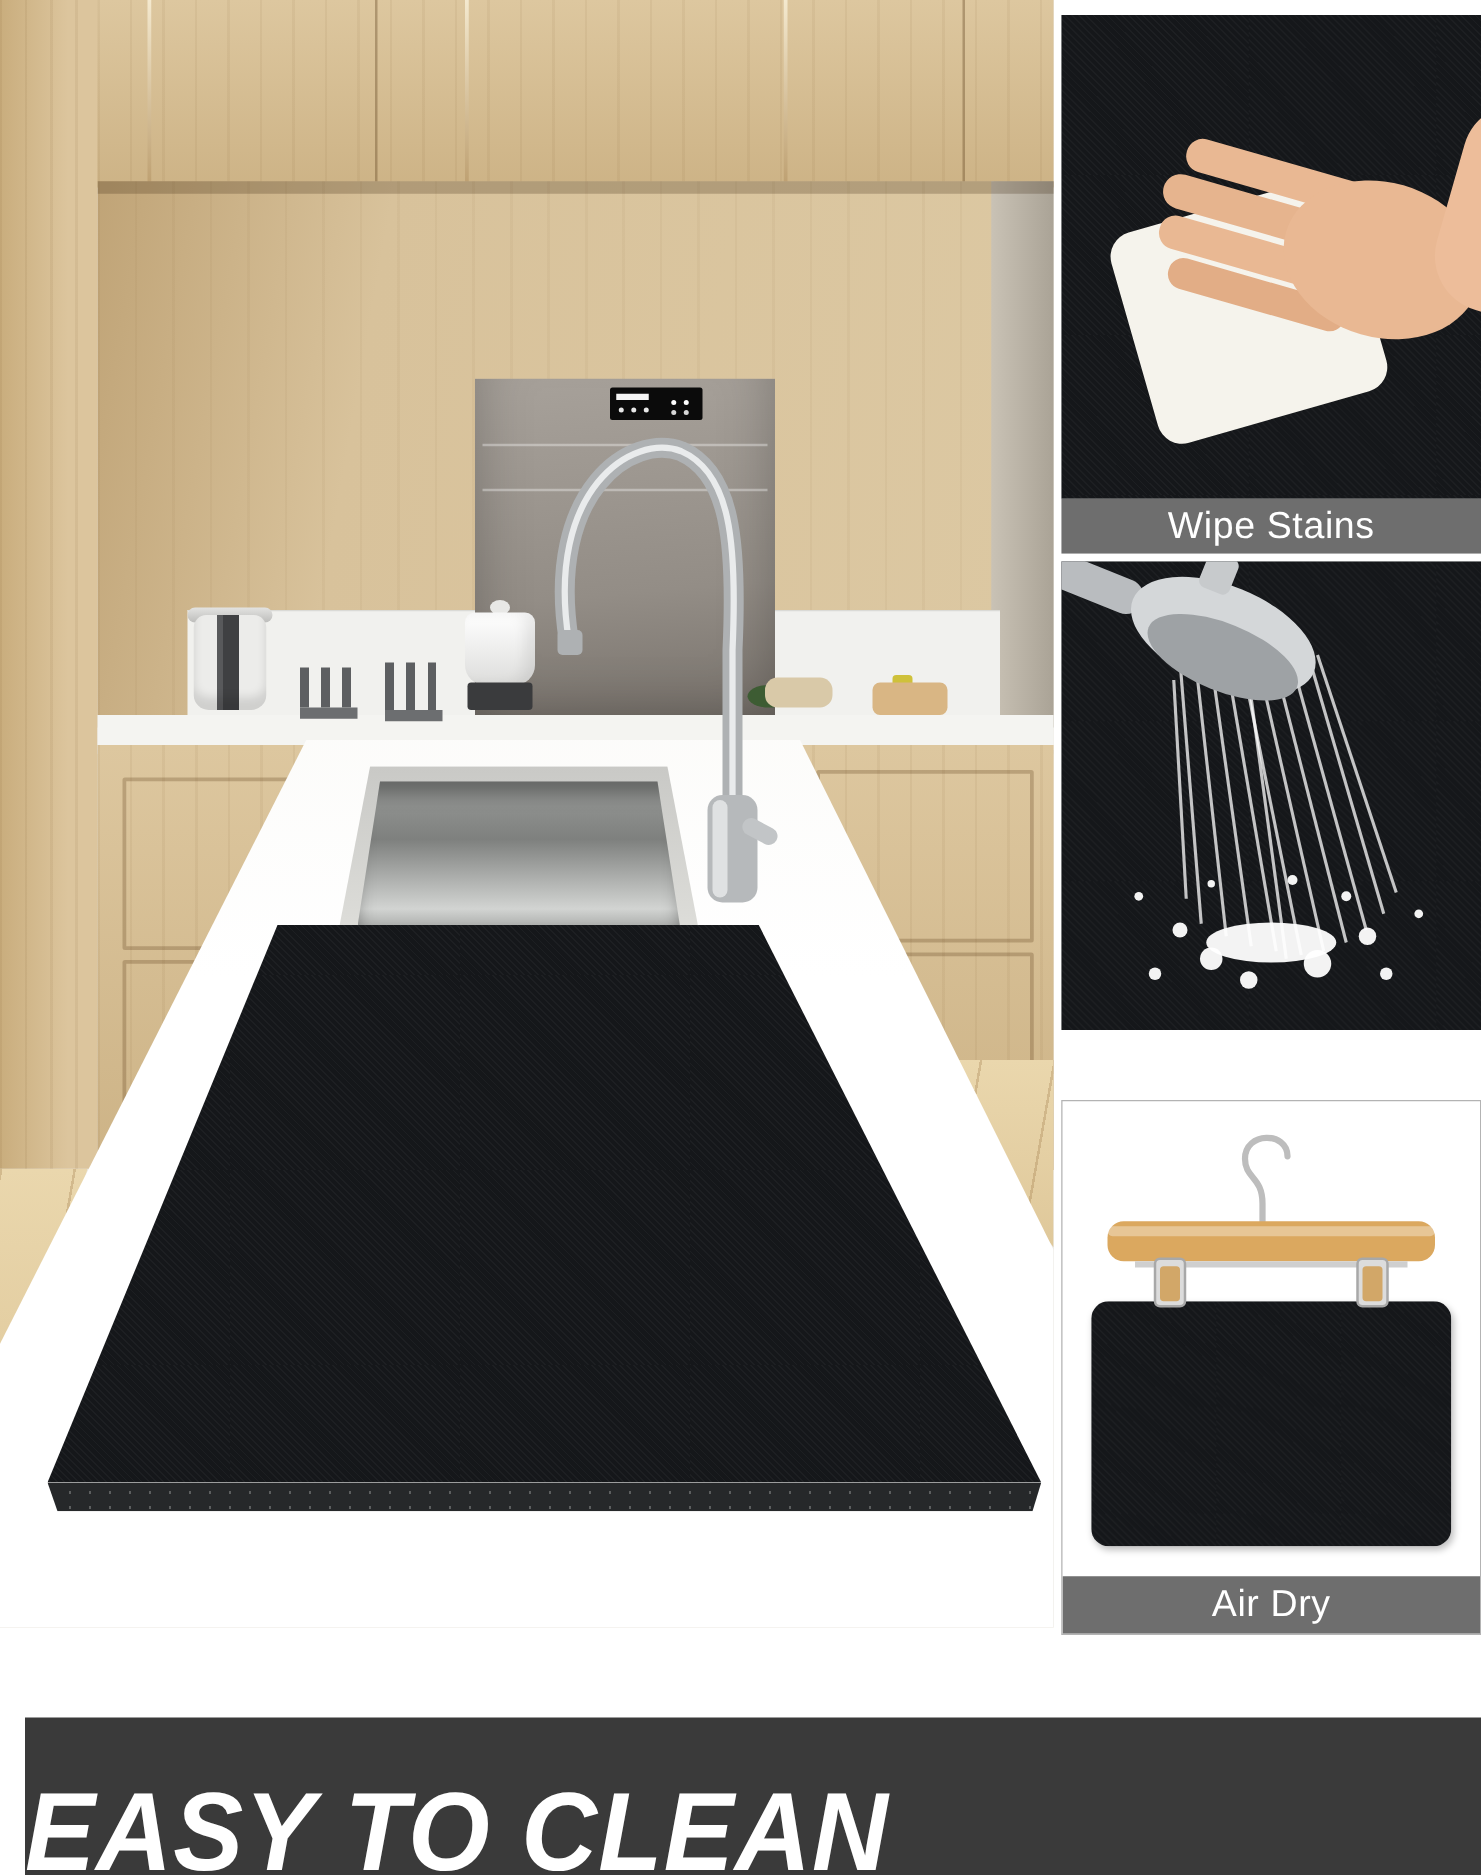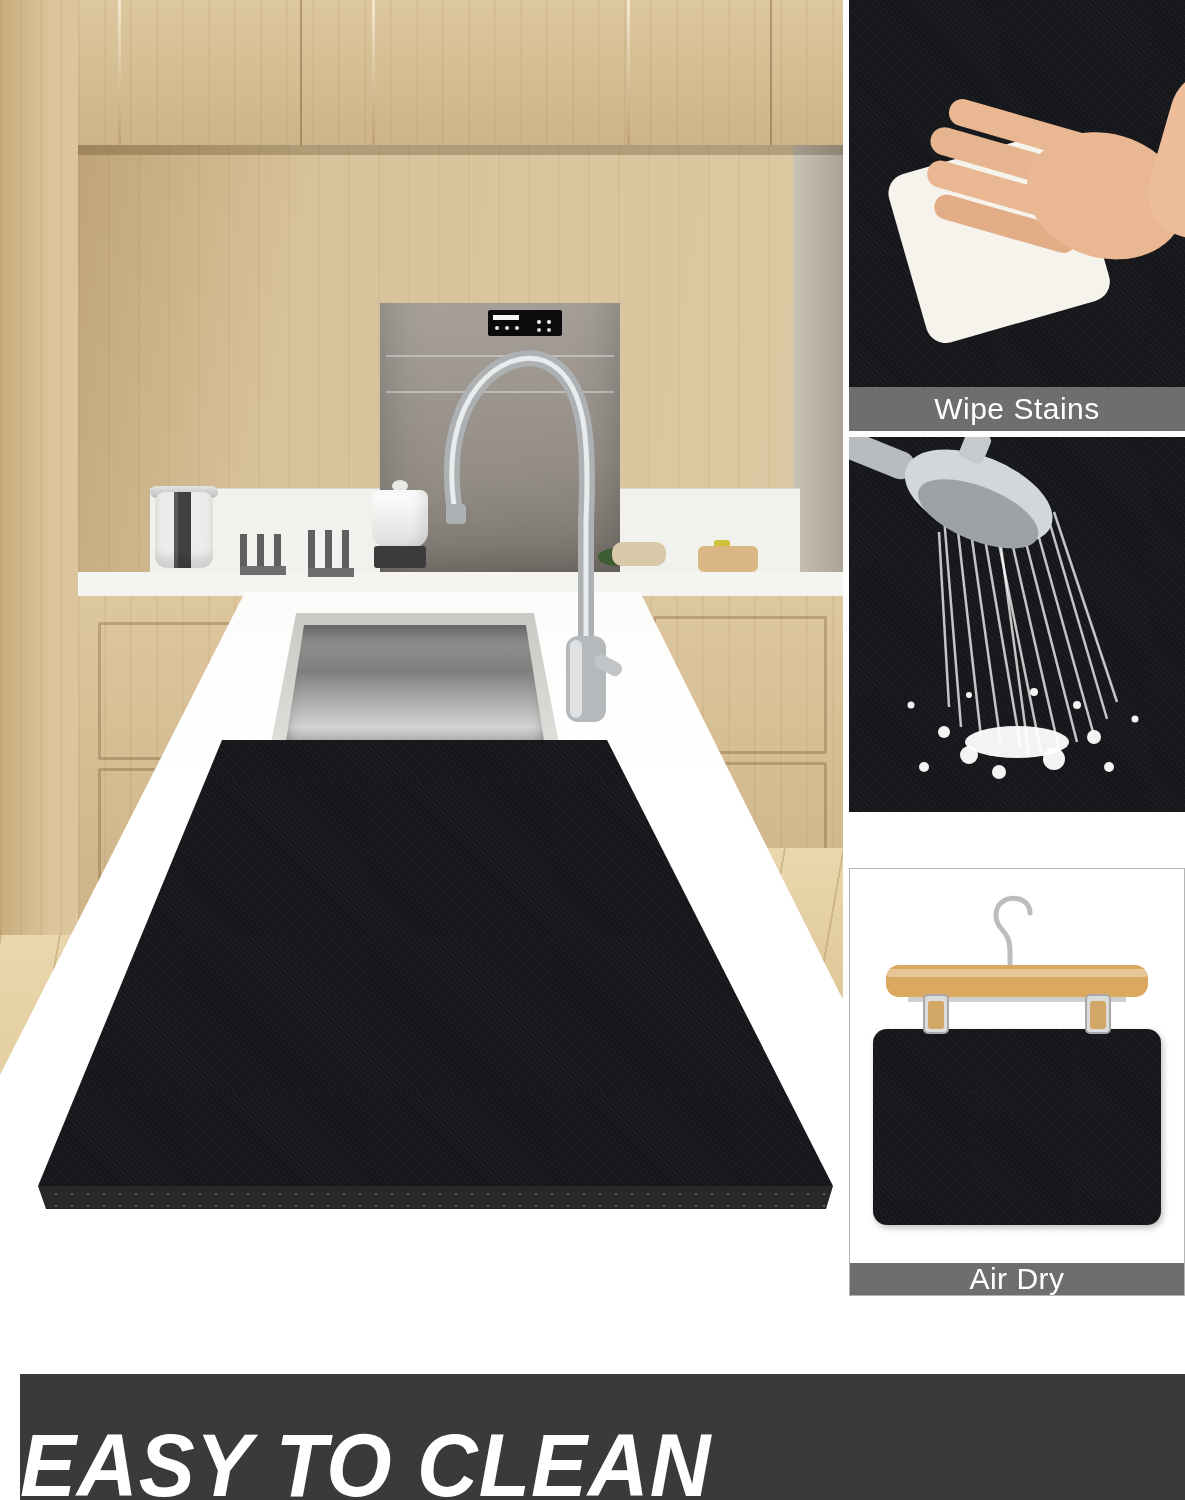--- a/index.html
+++ b/index.html
@@ -101,33 +101,33 @@
 
   .mat-main{left:0;top:0;width:843px;height:1302px;
       clip-path:polygon(222px 740px,607px 740px,833px 1186px,38px 1186px);}
   .mat-edge{left:0;top:0;width:843px;height:1302px;
       clip-path:polygon(38px 1186px,833px 1186px,826px 1209px,46px 1209px);
       background:#26282a;
       background-image:radial-gradient(2px 2px at 8px 6px, rgba(255,255,255,.25) 50%, transparent 51%);
       background-size:16px 12px;}
 
   
-  .side{left:849px;top:0;width:336px;height:1302px;}
+  .side{left:849px;top:12px;width:336px;height:1302px;}
   .panel{left:0;width:336px;overflow:hidden;}
   .p-label{position:absolute;left:0;bottom:0;width:100%;background:#6e6e6e;color:#ffffff;
            display:flex;align-items:center;justify-content:center;
            font-size:30px;font-weight:400;letter-spacing:.5px;}
   .p1{top:0;height:431px;}
   .p1-photo{position:absolute;inset:0 0 44px 0;background-size:150px 128px;}
   .p1 .p-label{height:44px;}
   .p2{top:437px;height:424px;}
   .p2-photo{position:absolute;inset:0 0 49px 0;background-size:150px 128px;}
   .p2 .p-label{height:49px;}
   .p3{top:868px;height:428px;border:1px solid #b3b3b3;box-sizing:border-box;background:#ffffff;}
-  .p3 .p-label{height:32px;}
+  .p3 .p-label{height:46px;}
   .mini-mat{position:absolute;left:23px;top:160px;width:288px;height:196px;border-radius:14px;
             background-size:100px 85px;box-shadow:2px 3px 6px rgba(0,0,0,.25);}
 
   
   .banner{left:0;top:1374px;width:1185px;height:198px;background:#3a3a3a;
           display:flex;align-items:center;justify-content:flex-start;margin-left:20px;}
   .banner-text{color:#ffffff;font-size:84px;font-weight:bold;font-style:italic;
                letter-spacing:1px;padding-bottom:14px;transform:scaleY(1.06);}
 </style>
 </head>

